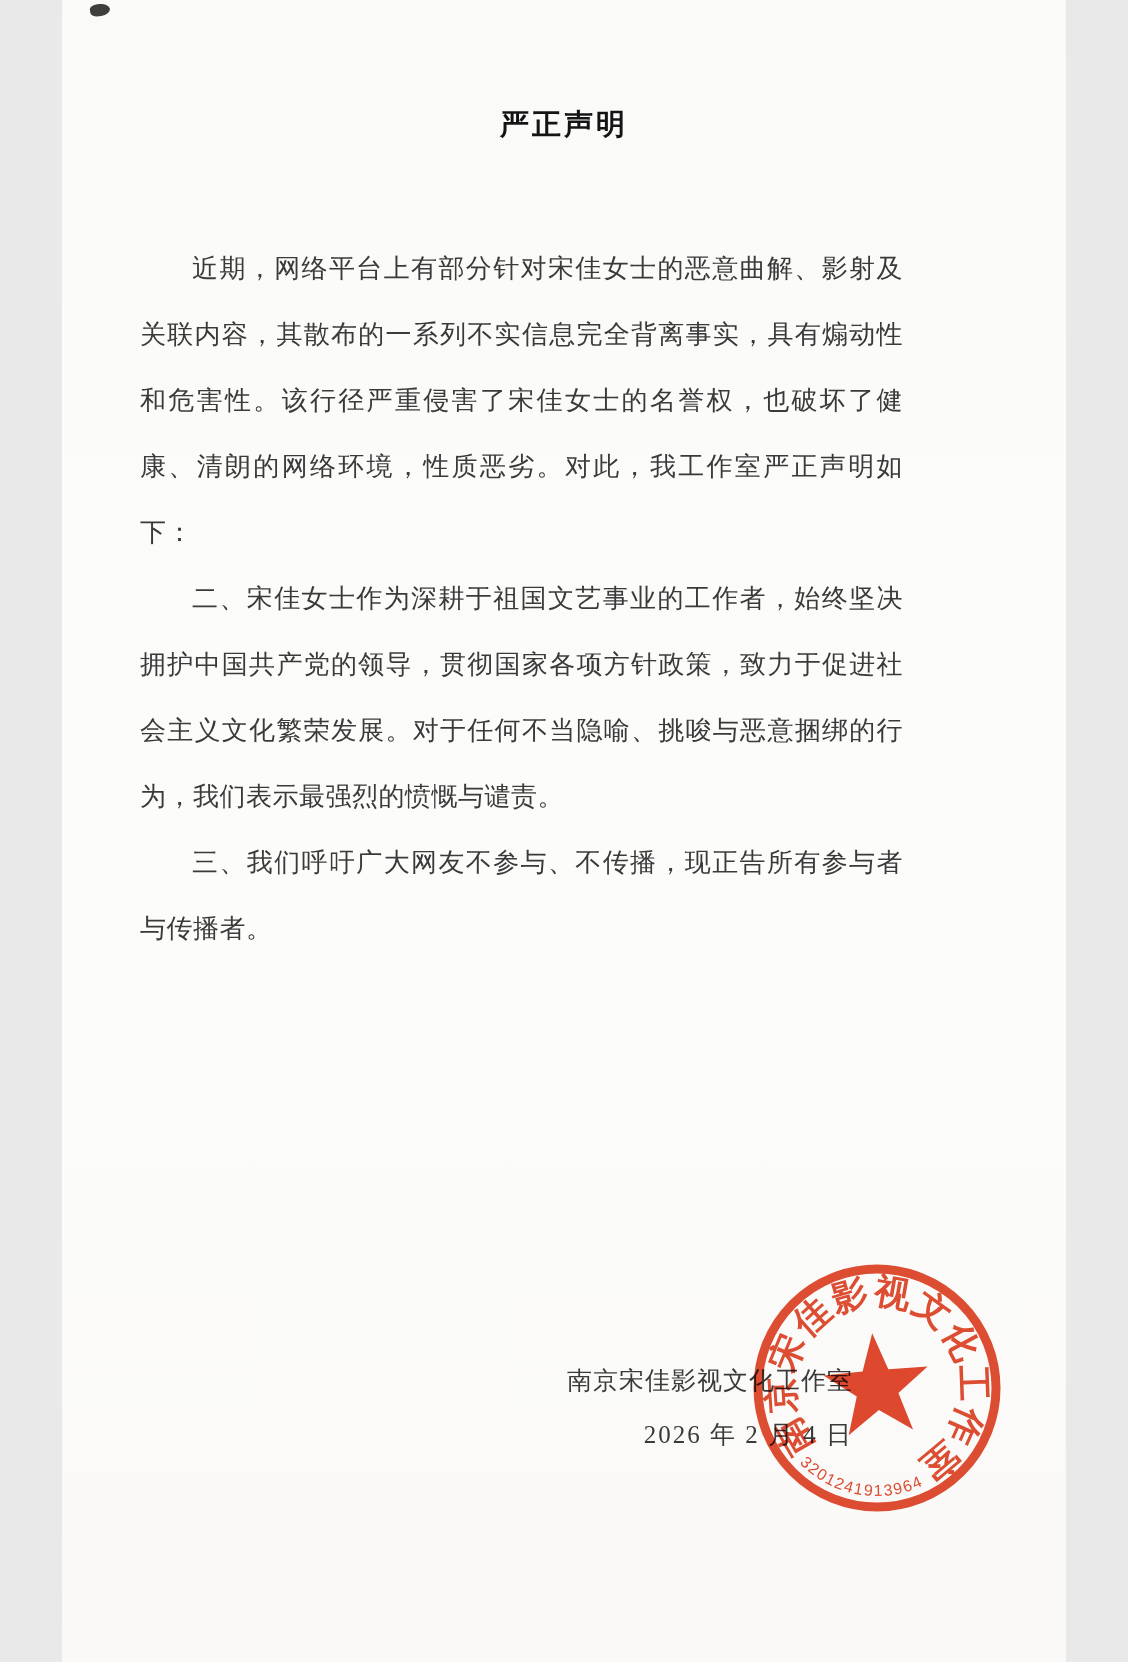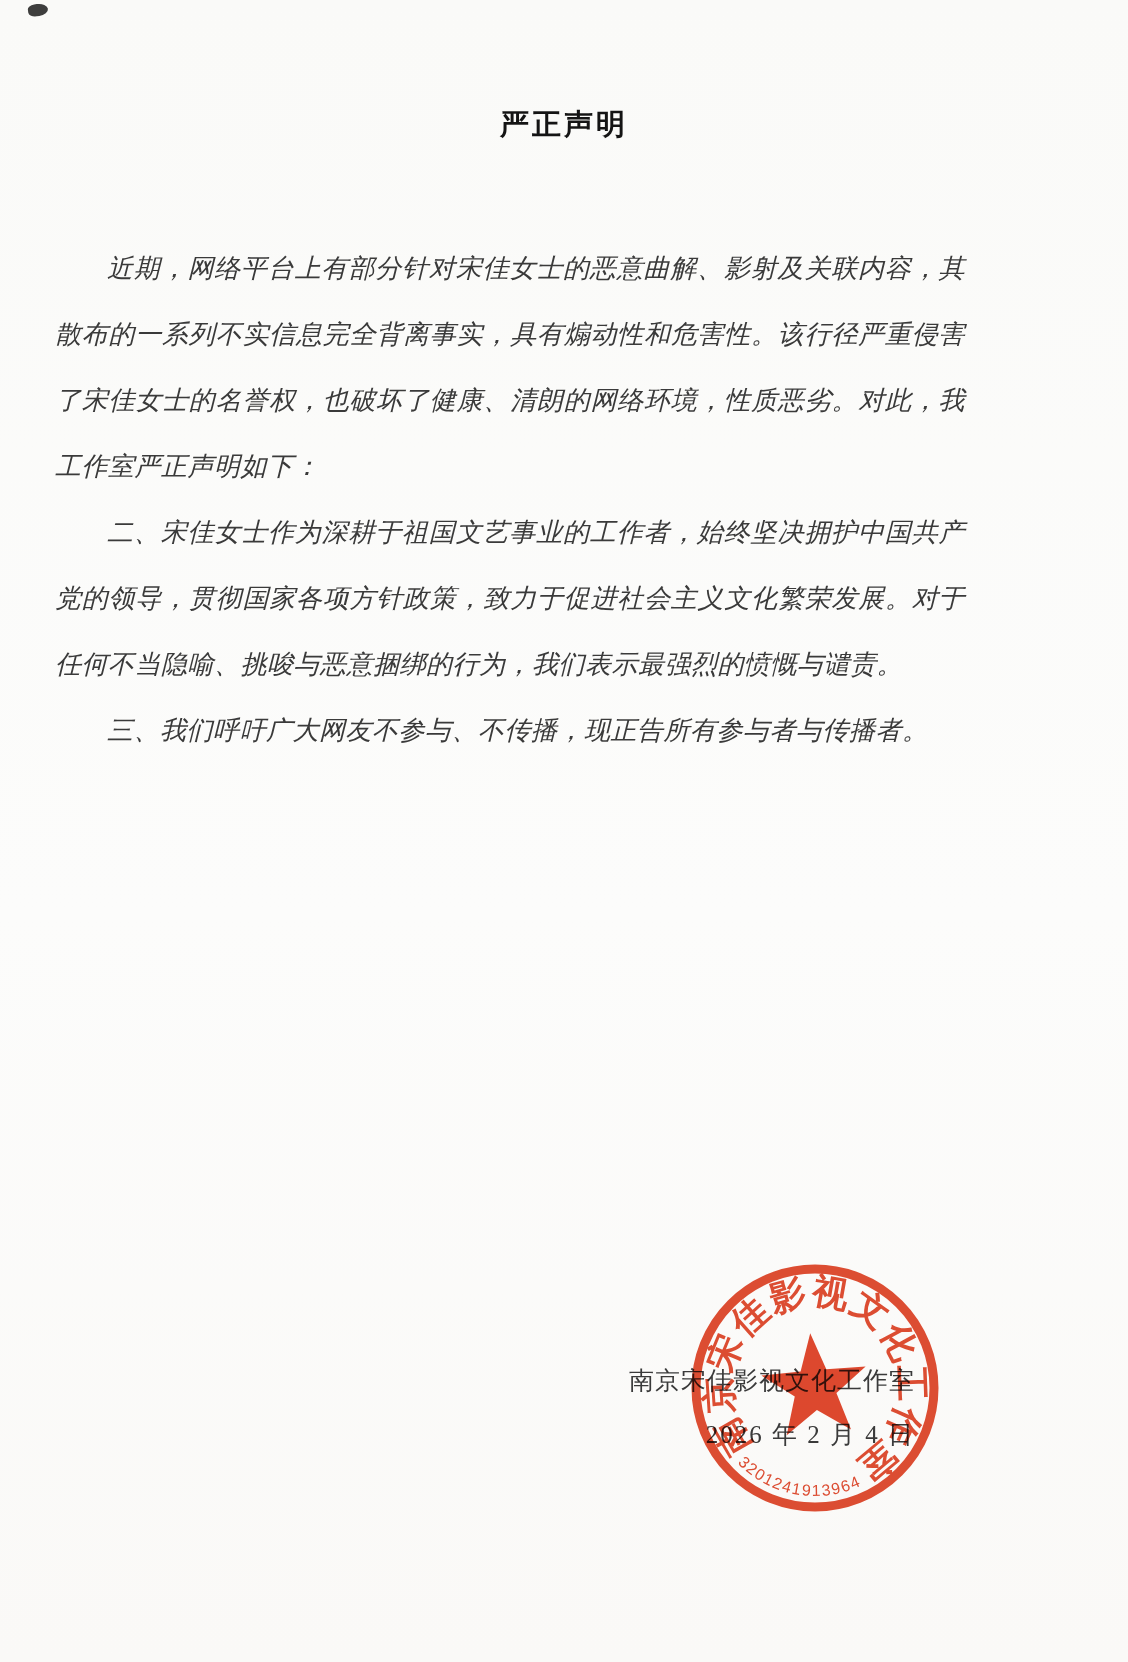--- a/index.html
+++ b/index.html
@@ -1,38 +1,37 @@
 <!DOCTYPE html>
 <html><head>
 <meta charset="utf-8">
 <style>
   html,body{margin:0;padding:0;background:#e9e9e9;}
   .page{
     position:relative;
-    width:1128px;height:1662px;
+    width:1004px;height:1662px;
     margin:0 auto;
     background:linear-gradient(180deg,#fafaf8 0%,#fcfcfb 55%,#faf9f7 100%);
     overflow:hidden;
     font-family:"Liberation Serif","DejaVu Serif",serif;
     color:#353535;
   }
   .scan-speck{
     position:absolute;left:28px;top:4px;width:20px;height:12px;
     background:#1c1c1c;border-radius:40% 60% 55% 45%;opacity:.85;
     transform:rotate(-8deg);
   }
   h1.doc-title{
     margin:0;padding:104px 0 0 0;
     font-size:29px;line-height:40px;
     font-weight:700;color:#141414;
     text-align:center;letter-spacing:3px;
   }
   .doc-body{
-    margin:92px 163px 0 55px; 
-    font-style:italic;
+    margin:92px 163px 0 78px; 
   }
   .doc-body p{
     margin:0;
     font-size:26px;
     line-height:66px;
     text-indent:2em;
     text-align:justify;
     text-align-last:left;
     letter-spacing:0.5px;
     color:#3a3a3a;

